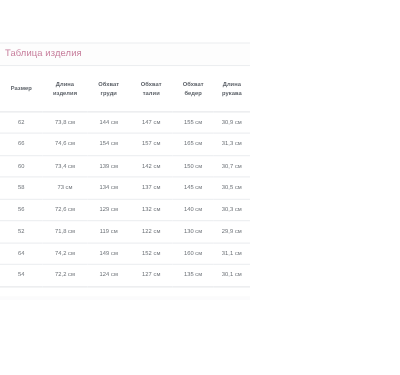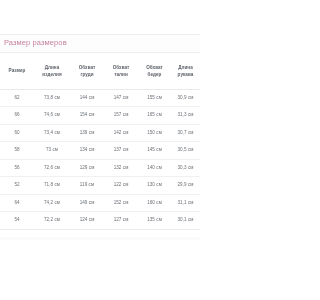--- a/index.html
+++ b/index.html
@@ -150,21 +150,21 @@
 </style>
 </head>
 <body>
 
 <div class="page">
 
   <div class="top-band"></div>
   <div class="top-divider"></div>
 
   <div class="title-wrap">
-    <div class="page-title">Размер размеров</div>
+    <div class="page-title">Таблица изделия</div>
   </div>
   <div class="title-divider"></div>
 
   <div class="table-wrap">
     <table class="size-table">
       <colgroup>
         <col class="c-size">
           <col class="c-len">
           <col class="c-chest">
         <col class="c-waist">

